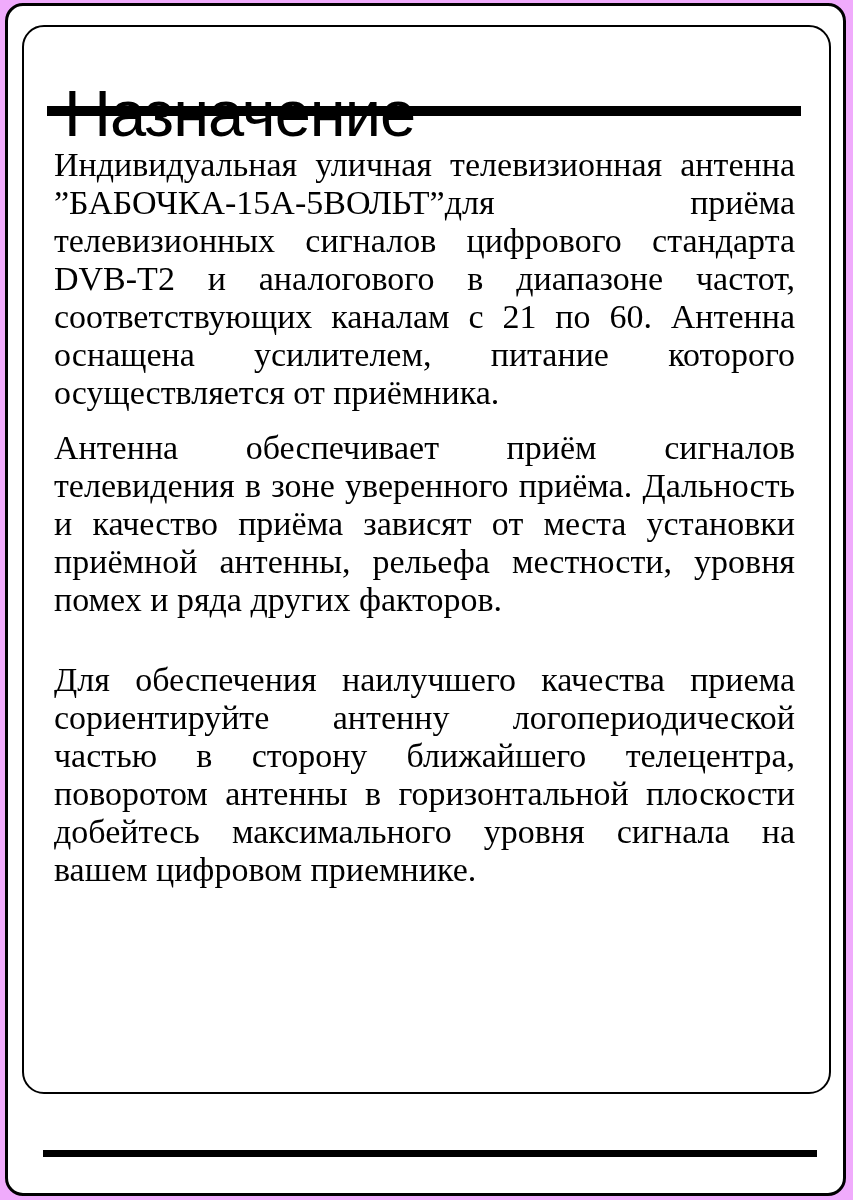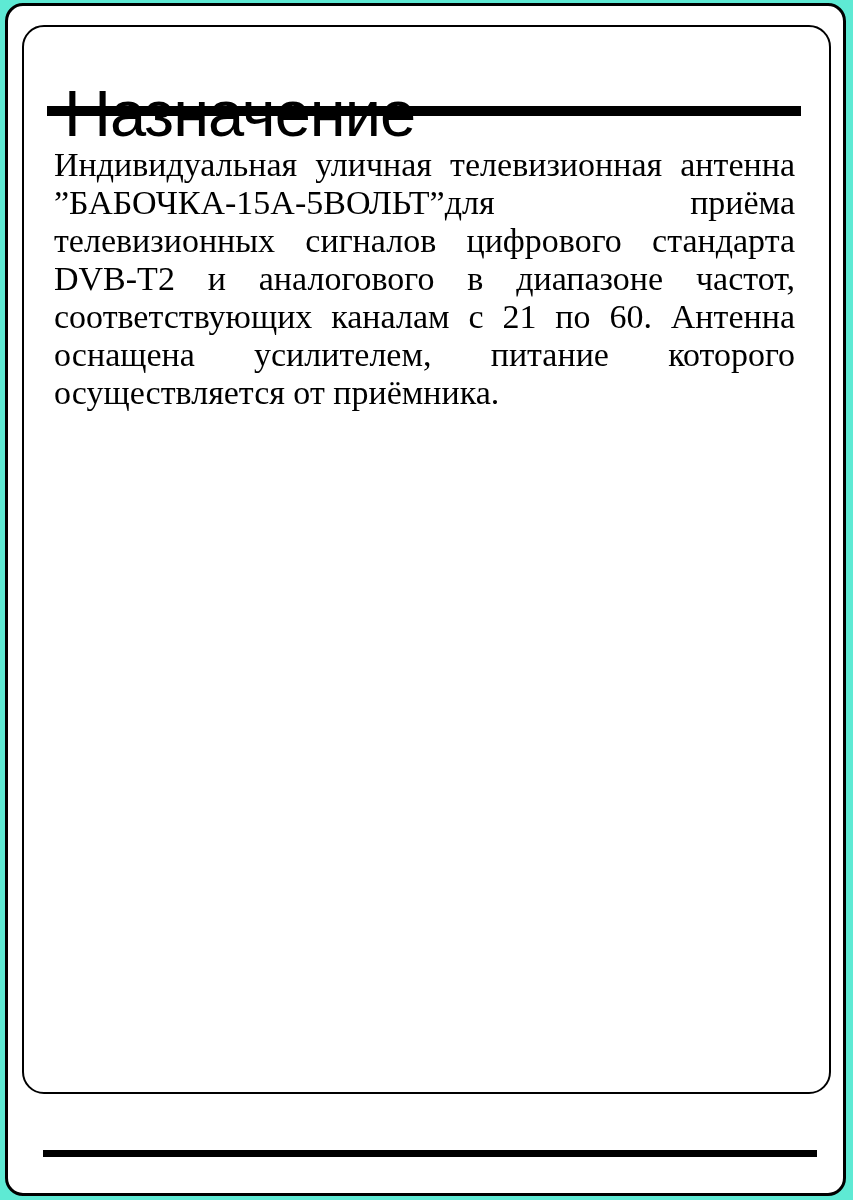--- a/index.html
+++ b/index.html
@@ -4,21 +4,21 @@
 <style>
   html, body {
     margin: 0;
     padding: 0;
     background: #ffffff;
   }
   .page {
     position: relative;
     width: 853px;
     height: 1200px;
-    background: #5eead4;
+    background: #f0abfc;
     color: #000000;
     font-family: "Liberation Serif", serif;
     overflow: hidden;
   }
   .outer-frame {
     position: absolute;
     left: 5px;
     top: 3px;
     width: 841px;
     height: 1193px;
@@ -90,17 +90,19 @@
   <div class="outer-frame"></div>
 
   <div class="inner-frame"></div>
 
   <h1 class="page-title">Назначение</h1>
 
   <div class="title-rule"></div>
 
   <div class="text-block">
     <p class="p1">Индивидуальная уличная телевизионная антенна ”БАБОЧКА-15А-5ВОЛЬТ”для приёма телевизионных сигналов цифрового стандарта DVB-T2 и аналогового в диапазоне частот, соответствующих каналам с 21 по 60. Антенна оснащена усилителем, питание которого осуществляется от приёмника.</p>
+    <p class="p3">Антенна обеспечивает приём сигналов телевидения в зоне уверенного приёма. Дальность и качество приёма зависят от места установки приёмной антенны, рельефа местности, уровня помех и ряда других факторов.</p>
+    <p class="p4">Для обеспечения наилучшего качества приема сориентируйте антенну логопериодической частью в сторону ближайшего телецентра, поворотом антенны в горизонтальной плоскости добейтесь максимального уровня сигнала на вашем цифровом приемнике.</p>
   </div>
 
   <div class="bottom-rule"></div>
 
 </div>
 
 </body></html>

